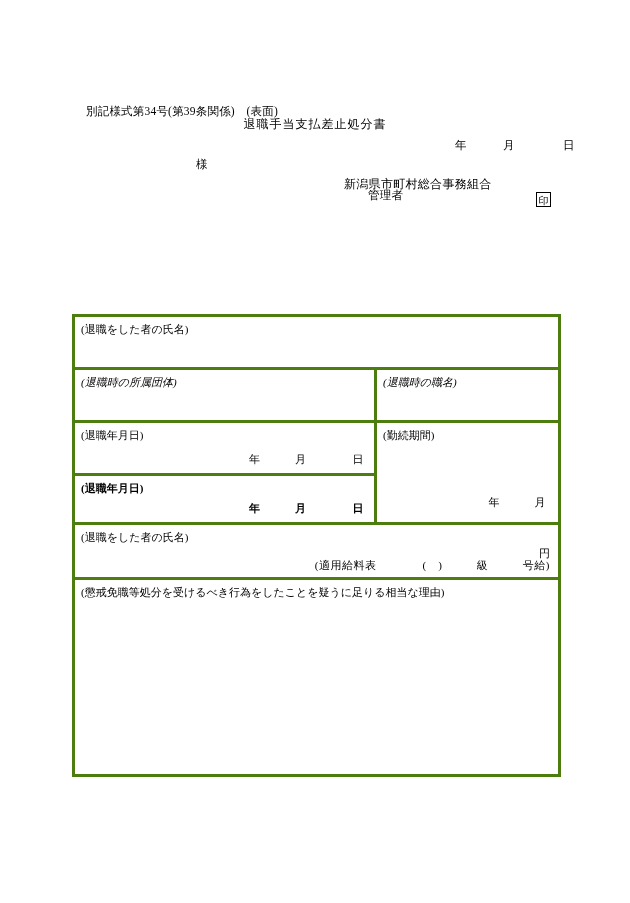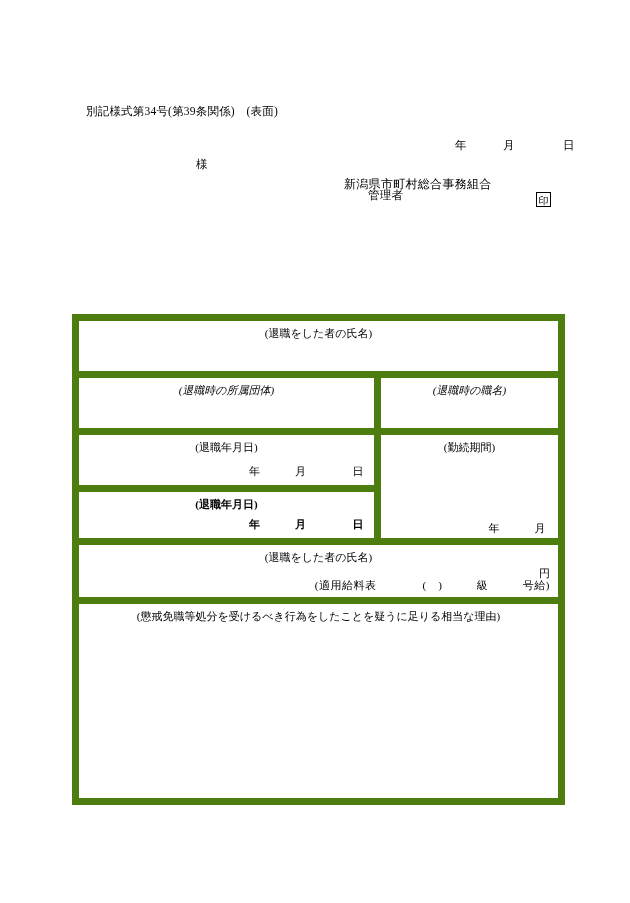--- a/index.html
+++ b/index.html
@@ -97,27 +97,26 @@
   
   .form-table {
     position: absolute;
     left: 72px;
     top: 314px;
     width: 486px;
     border-collapse: collapse;
     table-layout: fixed;
   }
   .form-table td {
-    border: 7px solid #4d7c0f;
+    border: 3px solid #4d7c0f;
     vertical-align: top;
     padding: 4px 6px 0 6px;
     font-size: 11px;
     line-height: 16px;
     position: relative;
-    text-align: center;
   }
   .cell-label {
     display: block;
     white-space: nowrap;
   }
   .row-name td { height: 46px; }
   .row-affil td { height: 46px; font-style: italic; }
   .row-hire td { height: 46px; }
   .row-retire td { height: 42px; font-weight: bold; }
   .row-salary td { height: 48px; }
@@ -126,21 +125,21 @@
   .ymd {
     position: absolute;
     right: 10px;
     bottom: 6px;
     white-space: pre;
     letter-spacing: 0.5px;
   }
   .ym {
     position: absolute;
     right: 12px;
-    bottom: 2px;
+    bottom: 12px;
     white-space: pre;
     letter-spacing: 0.5px;
   }
   .yen {
     position: absolute;
     right: 8px;
     top: 20px;
     white-space: pre;
   }
   .salary-note {
@@ -151,20 +150,21 @@
     letter-spacing: 0.5px;
   }
 </style>
 </head>
 <body>
 
 <div class="page">
 
   <div class="doc-header">別記様式第34号(第39条関係)　(表面)</div>
 
+  <div class="doc-title">退職手当支払差止処分書</div>
 
   <div class="date-line">年　　　月　　　　日</div>
 
   <div class="sama-line">様</div>
 
   <div class="org-line">新潟県市町村総合事務組合</div>
 
   <div class="kanrisha-line">管理者</div>
 
   <div class="seal-box">印</div>

